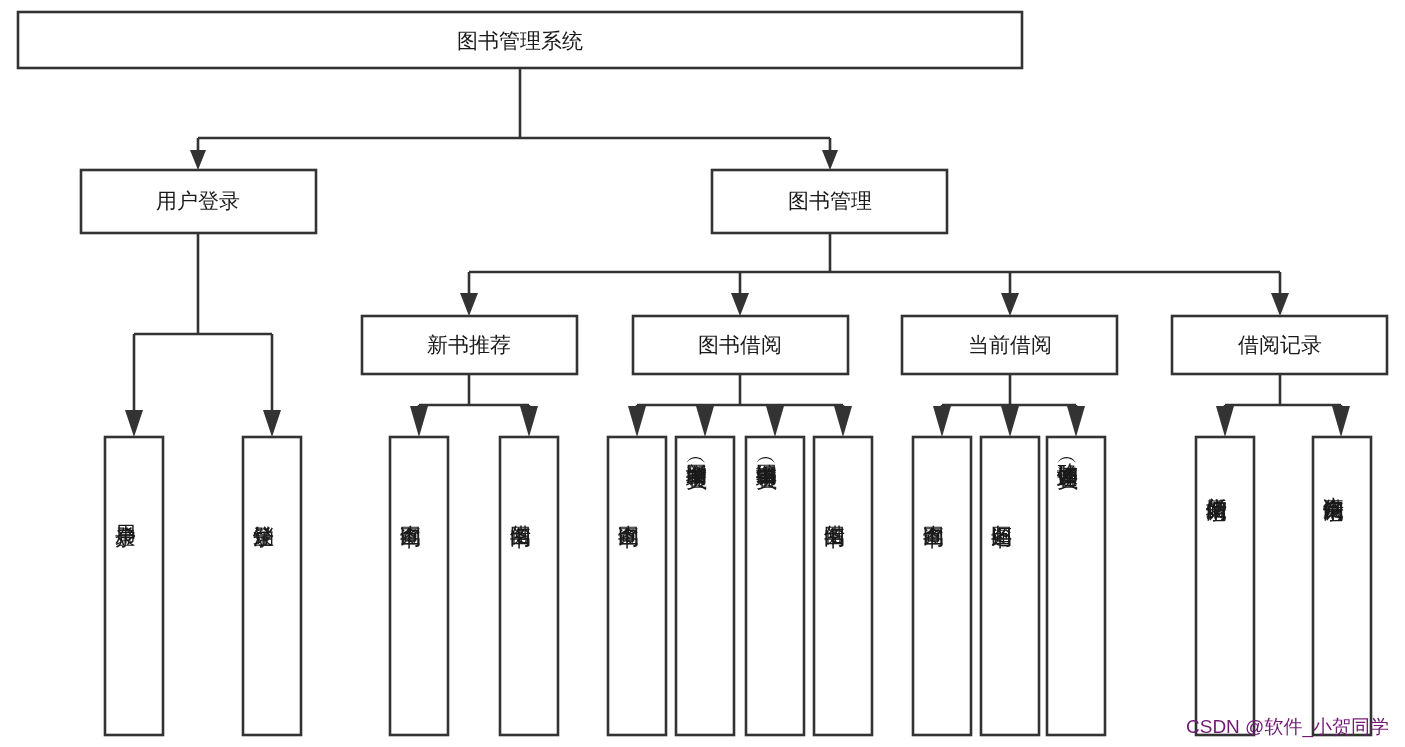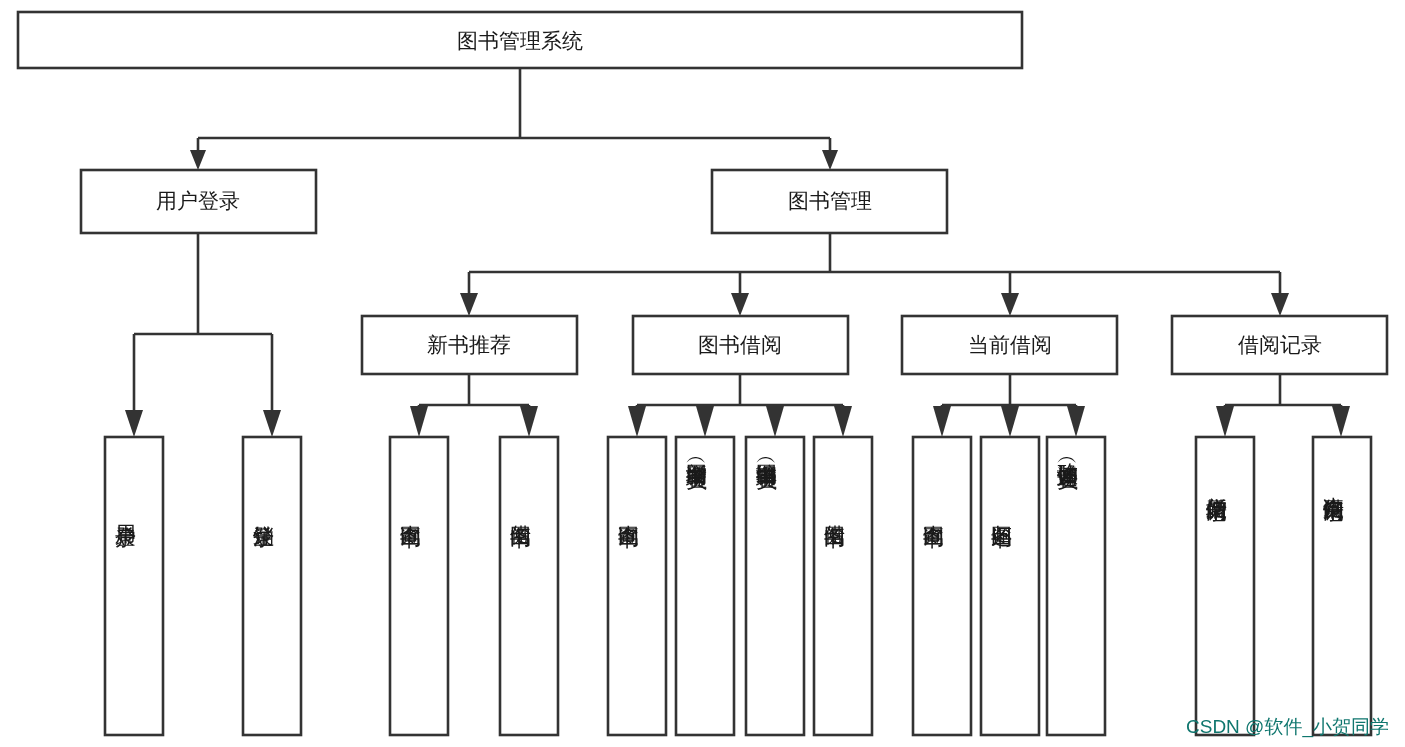--- a/index.html
+++ b/index.html
@@ -59,21 +59,21 @@
     letter-spacing: 1px;
     white-space: nowrap;
     pointer-events: none;
   }
   .watermark {
     position: absolute;
     left: 1186px;
     top: 714px;
     font-family: "Liberation Sans", "DejaVu Sans", sans-serif;
     font-size: 19px;
-    color: #0f766e;
+    color: #701a75;
     white-space: nowrap;
     pointer-events: none;
   }
 </style>
 </head>
 <body>
 
 <div id="diagram-root">
 
   <svg id="diagram-svg" viewBox="0 0 1405 747">

